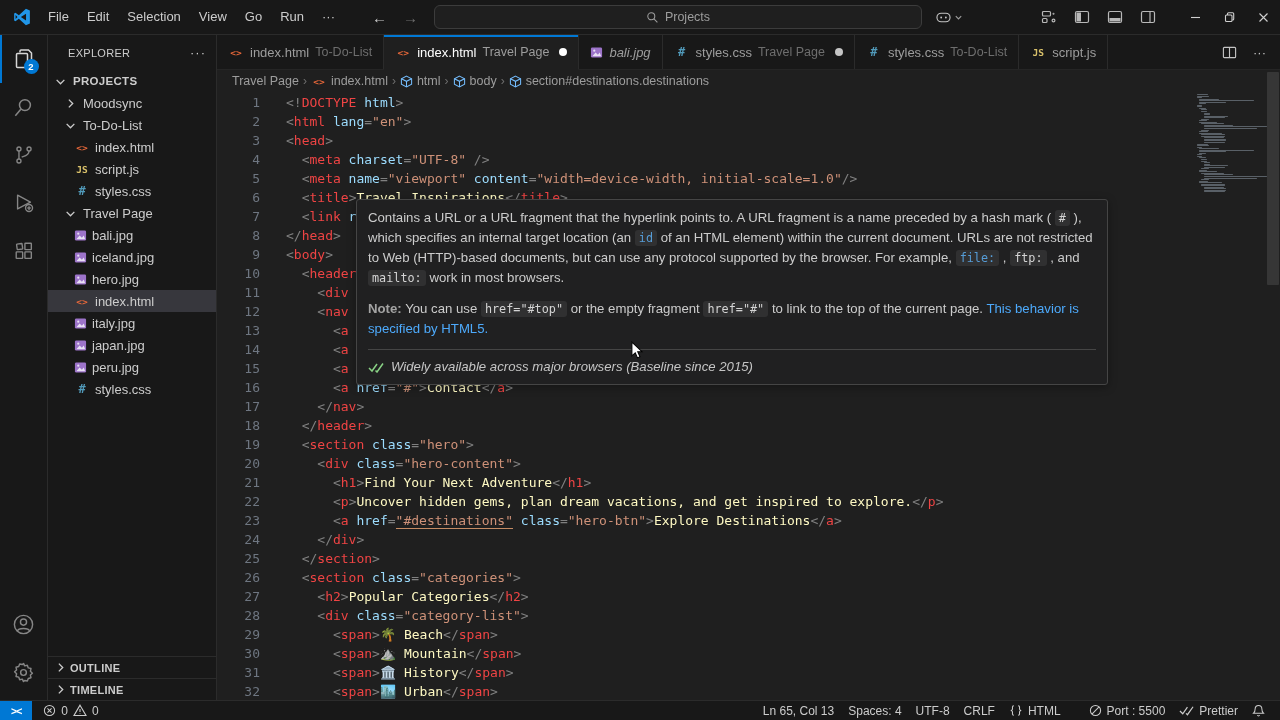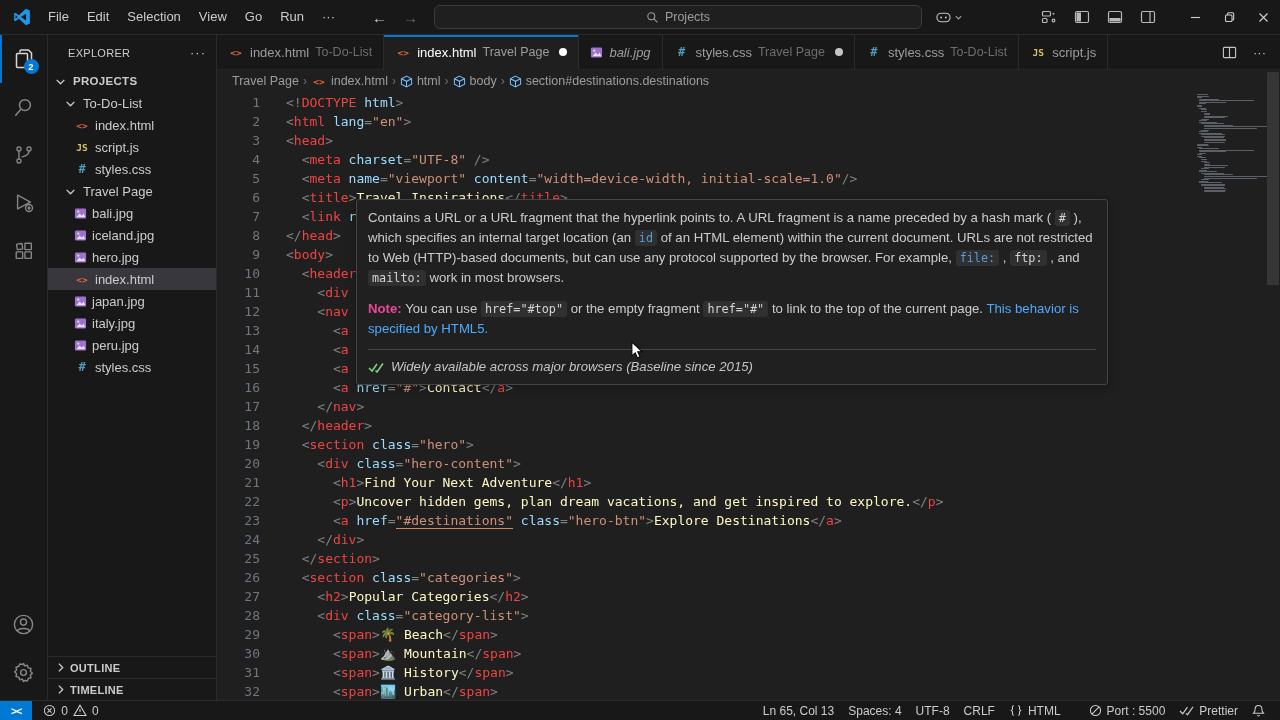--- a/index.html
+++ b/index.html
@@ -74,21 +74,21 @@
   .minimap{position:absolute;top:0;right:17px;width:66px;padding-top:2px;}
   .mm-row{height:1px;margin-bottom:.55px;background:#93a1b0;opacity:.5;border-radius:1px;}
   .v-scrollbar{position:absolute;right:1px;top:37px;width:12px;height:213px;background:#5a5a5a;opacity:.4;border-radius:1px;}
 
   
   .hover-tooltip{position:absolute;left:356px;top:199px;width:752px;background:#202021;border:1px solid #454545;border-radius:3px;padding:8px 11px 7px;font-size:13.2px;line-height:20px;color:#cccccc;z-index:40;box-shadow:0 2px 8px rgba(0,0,0,.35);}
   .hover-tooltip .para + .para{margin-top:11px;}
   .tt-code{background:#303031;border-radius:3px;padding:1px 4px;font-family:"DejaVu Sans Mono",monospace;font-size:11.8px;color:#d4d4d4;}
   .tt-code.blue{color:#569cd6;}
   .tt-link{color:#4daafc;cursor:pointer;}
-  .tt-bold{font-weight:700;color:#ec4899;}
+  .tt-bold{font-weight:700;color:#a3a3a3;}
   .tt-baseline{border-top:1px solid #454545;margin-top:10px;padding-top:7px;display:flex;align-items:center;gap:7px;font-style:italic;color:#c5c5c5;}
 
   
   .statusbar{position:absolute;left:0;right:0;bottom:0;height:20px;background:#181818;border-top:1px solid #2b2b2b;display:flex;align-items:center;font-size:12px;color:#cccccc;z-index:60;}
   .sb-remote{height:100%;background:#0078d4;color:#fff;display:flex;align-items:center;padding:0 11px;font-weight:700;font-size:10.5px;letter-spacing:-1px;}
   .sb-item{display:flex;align-items:center;gap:5px;padding:0 7px;height:100%;}
   .sb-left{display:flex;align-items:center;margin-left:4px;}
   .sb-right{margin-left:auto;display:flex;align-items:center;padding-right:8px;}
 
   .mouse-cursor{position:absolute;left:630px;top:341px;z-index:80;pointer-events:none;}
@@ -265,43 +265,51 @@
           <span class="chev" style="display: flex;">
             <svg width="11" height="11" viewBox="0 0 10 10" fill="none" stroke="currentColor" stroke-width="1.2">
               <path d="M1.5 3.5 5 7l3.5-3.5"></path>
             </svg>
           </span>
           <span>PROJECTS</span>
         </div>
         <div class="tree-row" style="padding-left: 14px;">
           <span class="chev" style="display: flex;">
             <svg width="11" height="11" viewBox="0 0 10 10" fill="none" stroke="currentColor" stroke-width="1.2">
-              <path d="M1.5 3.5 5 7l3.5-3.5"></path>
-            </svg>
-          </span>
-          <span>To-Do-List</span>
-        </div>
-        <div class="tree-row" style="padding-left: 26px;">
-          <span class="fi html">&lt;&gt;</span>
-          <span>index.html</span>
-        </div>
-        <div class="tree-row" style="padding-left: 26px;">
-          <span class="fi js">JS</span>
-          <span>script.js</span>
-        </div>
-        <div class="tree-row" style="padding-left: 26px;">
-          <span class="fi css">#</span>
-          <span>styles.css</span>
+              <path d="M3.5 1.5 7 5 3.5 8.5"></path>
+            </svg>
+          </span>
+          <span>Moodsync</span>
         </div>
         <div class="tree-row" style="padding-left: 14px;">
           <span class="chev" style="display: flex;">
             <svg width="11" height="11" viewBox="0 0 10 10" fill="none" stroke="currentColor" stroke-width="1.2">
               <path d="M1.5 3.5 5 7l3.5-3.5"></path>
             </svg>
           </span>
+          <span>To-Do-List</span>
+        </div>
+        <div class="tree-row" style="padding-left: 26px;">
+          <span class="fi html">&lt;&gt;</span>
+          <span>index.html</span>
+        </div>
+        <div class="tree-row" style="padding-left: 26px;">
+          <span class="fi js">JS</span>
+          <span>script.js</span>
+        </div>
+        <div class="tree-row" style="padding-left: 26px;">
+          <span class="fi css">#</span>
+          <span>styles.css</span>
+        </div>
+        <div class="tree-row" style="padding-left: 14px;">
+          <span class="chev" style="display: flex;">
+            <svg width="11" height="11" viewBox="0 0 10 10" fill="none" stroke="currentColor" stroke-width="1.2">
+              <path d="M1.5 3.5 5 7l3.5-3.5"></path>
+            </svg>
+          </span>
           <span>Travel Page</span>
         </div>
         <div class="tree-row" style="padding-left: 26px;">
           <span style="display: flex;">
             <svg width="13" height="13" viewBox="0 0 14 14">
               <rect x="1" y="1.5" width="12" height="11" rx="1.5" fill="#9c73c9"></rect>
               <circle cx="4.6" cy="5" r="1.2" fill="#e8e0f4"></circle>
               <path d="M2.5 11 6 7l2.5 2.5L10.5 7l1.5 4z" fill="#e8e0f4"></path>
             </svg>
           </span>
@@ -332,31 +340,31 @@
           <span>index.html</span>
         </div>
         <div class="tree-row" style="padding-left: 26px;">
           <span style="display: flex;">
             <svg width="13" height="13" viewBox="0 0 14 14">
               <rect x="1" y="1.5" width="12" height="11" rx="1.5" fill="#9c73c9"></rect>
               <circle cx="4.6" cy="5" r="1.2" fill="#e8e0f4"></circle>
               <path d="M2.5 11 6 7l2.5 2.5L10.5 7l1.5 4z" fill="#e8e0f4"></path>
             </svg>
           </span>
-          <span>japan.jpg</span>
+          <span>italy.jpg</span>
         </div>
         <div class="tree-row" style="padding-left: 26px;">
           <span style="display: flex;">
             <svg width="13" height="13" viewBox="0 0 14 14">
               <rect x="1" y="1.5" width="12" height="11" rx="1.5" fill="#9c73c9"></rect>
               <circle cx="4.6" cy="5" r="1.2" fill="#e8e0f4"></circle>
               <path d="M2.5 11 6 7l2.5 2.5L10.5 7l1.5 4z" fill="#e8e0f4"></path>
             </svg>
           </span>
-          <span>italy.jpg</span>
+          <span>japan.jpg</span>
         </div>
         <div class="tree-row" style="padding-left: 26px;">
           <span style="display: flex;">
             <svg width="13" height="13" viewBox="0 0 14 14">
               <rect x="1" y="1.5" width="12" height="11" rx="1.5" fill="#9c73c9"></rect>
               <circle cx="4.6" cy="5" r="1.2" fill="#e8e0f4"></circle>
               <path d="M2.5 11 6 7l2.5 2.5L10.5 7l1.5 4z" fill="#e8e0f4"></path>
             </svg>
           </span>
           <span>peru.jpg</span>

